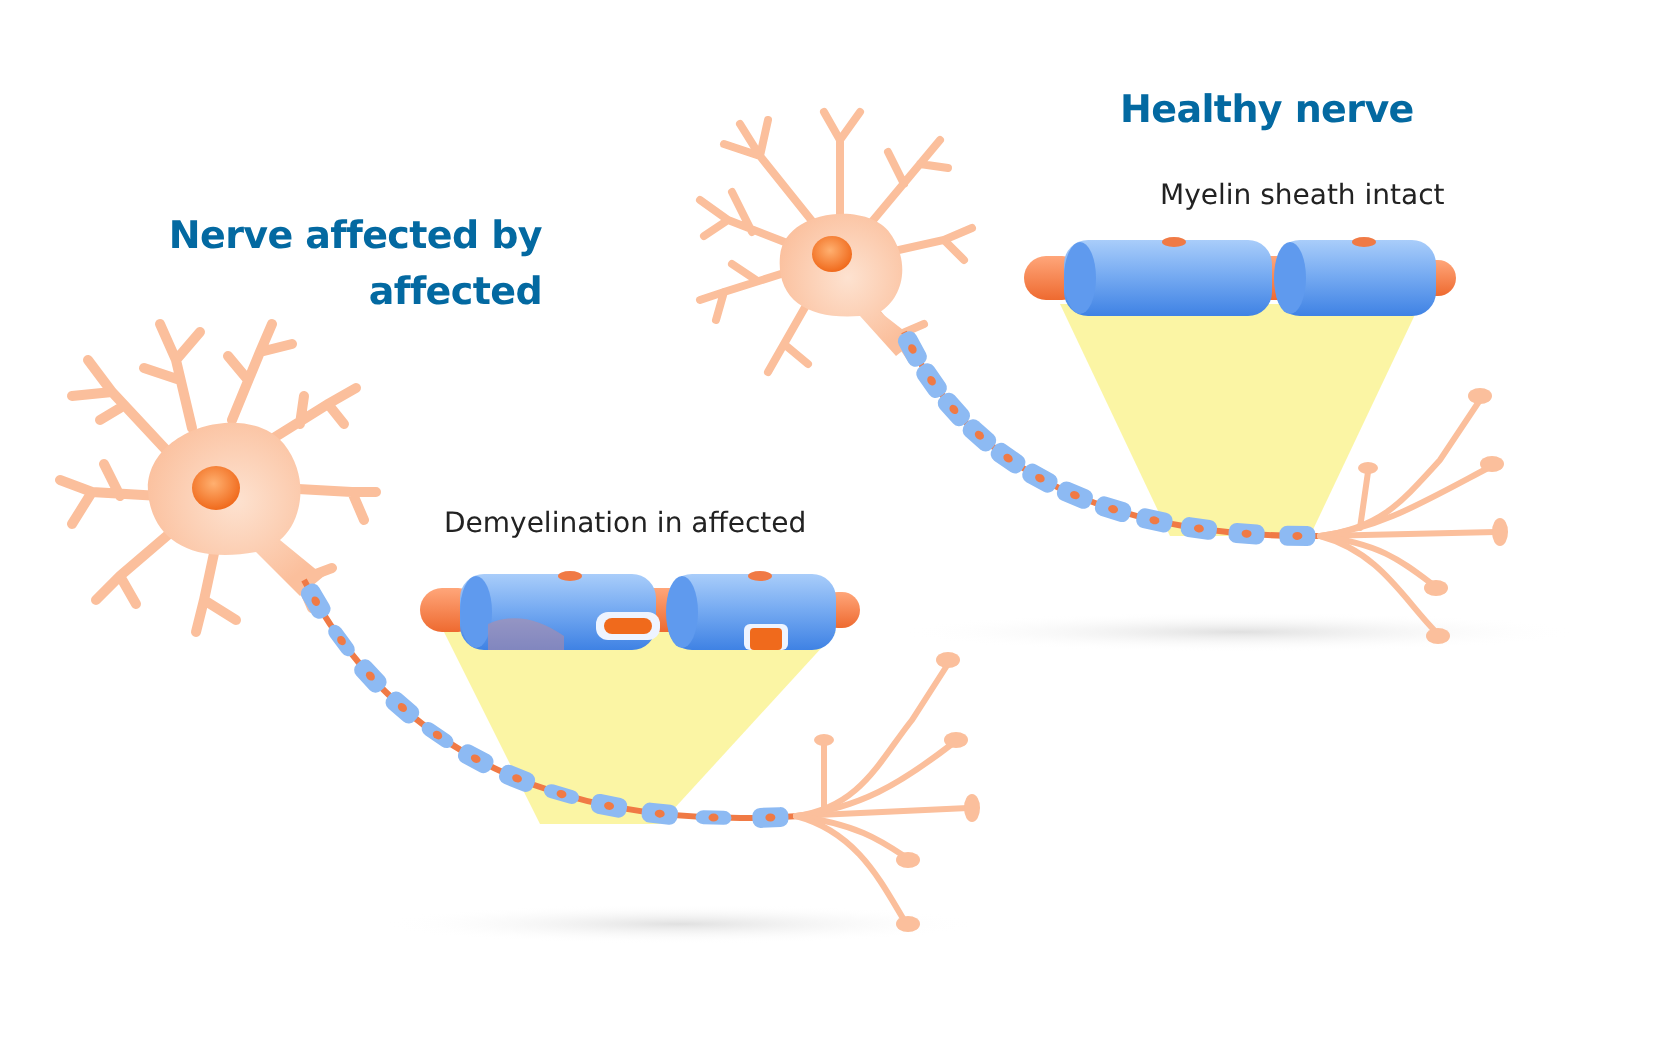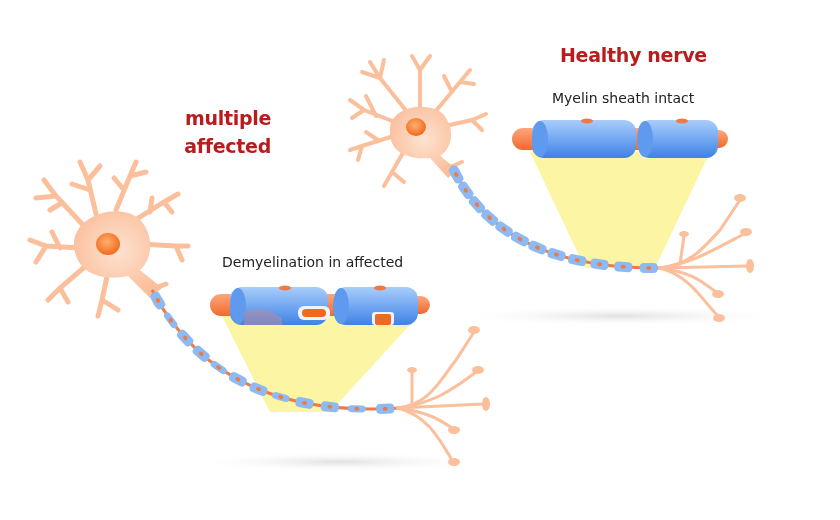--- a/index.html
+++ b/index.html
@@ -1,22 +1,22 @@
 <!DOCTYPE html>
 <html><head>
 <meta charset="utf-8">
 <style>
   html, body { margin: 0; padding: 0; background: #ffffff; }
   body { width: 840px; height: 520px; position: relative; overflow: hidden; font-family: "DejaVu Sans", sans-serif; }
   #stage { position: absolute; left: 0; top: 0; width: 840px; height: 520px; }
-  .label { position: absolute; color: #b91c1c; white-space: nowrap; }
+  .label { position: absolute; color: #0369a1; white-space: nowrap; }
   .title-bold { font-weight: bold; font-size: 19px; letter-spacing: -0.3px; }
   .sub { font-size: 14px; color: #222; }
   #healthy-title { left: 560px; top: 44px; }
-  #healthy-sub { left: 552px; top: 90px; }
+  #healthy-sub { left: 580px; top: 90px; }
   #ms-title { right: 569px; top: 104px; text-align: right; line-height: 28px; white-space: normal; width: 230px; }
   #ms-sub { left: 222px; top: 254px; }
 </style>
 </head>
 <body>
 
 <svg id="stage" viewBox="0 0 840 520" width="840" height="520">
   <defs>
     <radialGradient id="somaGrad" cx="50%" cy="45%" r="55%">
       <stop offset="0%" stop-color="#fde2d0"></stop>
@@ -245,16 +245,16 @@
       <rect x="375" y="314" width="16" height="11" rx="2" fill="#f06a1c"></rect>
       <ellipse cx="285" cy="288" rx="6" ry="2.5" fill="#f07a45"></ellipse>
       <ellipse cx="380" cy="288" rx="6" ry="2.5" fill="#f07a45"></ellipse>
     </g>
   </g>
 </svg>
 
 <div class="label title-bold" id="healthy-title">Healthy nerve</div>
 <div class="label sub" id="healthy-sub">Myelin sheath intact</div>
 <div class="label title-bold" id="ms-title">
-  <div>multiple</div>
+  <div>Nerve affected by</div>
   <div>affected</div>
 </div>
 <div class="label sub" id="ms-sub">Demyelination in affected</div>
 
 </body></html>

